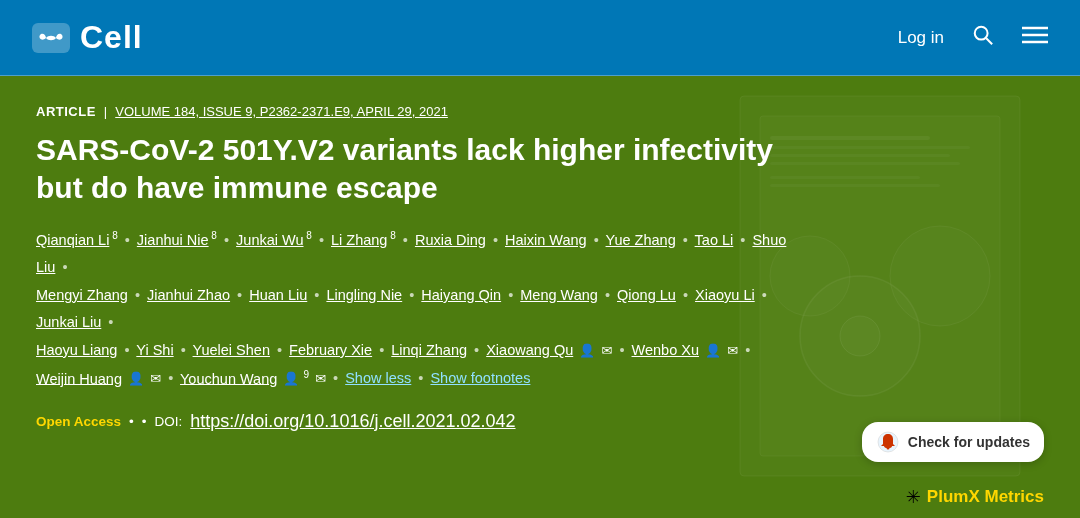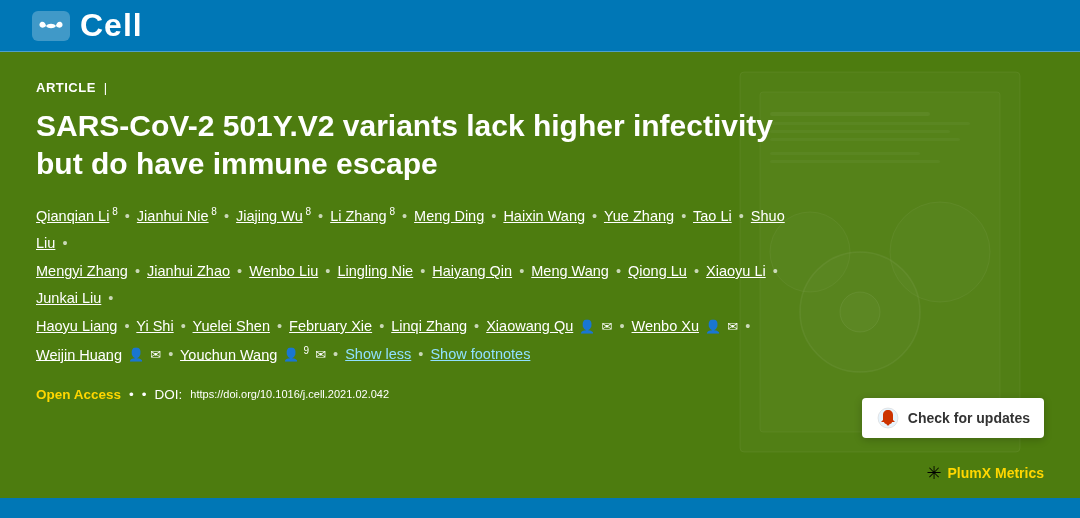--- a/index.html
+++ b/index.html
@@ -11,21 +11,21 @@
       overflow: hidden;
     }
 
     
     .header {
       background: #0077b6;
       display: flex;
       align-items: center;
       justify-content: space-between;
       padding: 0 32px;
-      height: 52px;
+      height: 76px;
       border-bottom: 1px solid rgba(255,255,255,0.3);
     }
     .header-logo {
       display: flex;
       align-items: center;
       gap: 10px;
     }
     .logo-icon {
       background: rgba(255,255,255,0.25);
       border-radius: 6px;
@@ -170,29 +170,30 @@
     .access-sep {
       color: white;
       font-size: 13.5px;
     }
     .access-text {
       color: white;
       font-size: 13.5px;
     }
     .doi-link {
       color: white;
-      font-size: 11px;
+      font-size: 18px;
+      text-decoration: underline;
       cursor: pointer;
     }
 
     
     .check-updates-btn {
       background: white;
       border: none;
-      border-radius: 4px;
+      border-radius: 16px;
       padding: 8px 14px;
       display: flex;
       align-items: center;
       gap: 8px;
       cursor: pointer;
       font-size: 14px;
       font-weight: 600;
       color: #333;
       position: absolute;
       right: 36px;
@@ -213,39 +214,55 @@
       z-index: 10;
       display: flex;
       align-items: center;
       gap: 6px;
     }
     .plumx-icon {
       font-size: 18px;
     }
     .plumx-text {
       color: #ffd700;
-      font-size: 14px;
+      font-size: 17px;
       font-weight: 700;
     }
   </style>
 </head>
 <body>
 
 <header class="header">
   <div class="header-logo">
     <div class="logo-icon">
 
       <svg width="26" height="18" viewBox="0 0 26 18" fill="none">
         <path d="M8 9 C8 5.5 4 3 2 6 C0 9 4 13 8 9 Z" fill="white"></path>
         <path d="M18 9 C18 5.5 22 3 24 6 C26 9 22 13 18 9 Z" fill="white"></path>
         <path d="M8 9 C10 6 16 6 18 9 C16 12 10 12 8 9 Z" fill="white"></path>
       </svg>
     </div>
     <span class="logo-text">Cell</span>
   </div>
+  <nav class="header-nav">
+    <a>Log in</a>
+    <span class="nav-icon">
+      <svg width="22" height="22" viewBox="0 0 24 24" fill="none" stroke="white" stroke-width="2.2">
+        <circle cx="10" cy="10" r="7"></circle>
+        <line x1="15.5" y1="15.5" x2="22" y2="22"></line>
+      </svg>
+    </span>
+    <span class="nav-icon">
+      <svg width="26" height="22" viewBox="0 0 26 22" fill="none" stroke="white" stroke-width="2.5">
+        <line x1="0" y1="4" x2="26" y2="4"></line>
+        <line x1="0" y1="11" x2="26" y2="11"></line>
+        <line x1="0" y1="18" x2="26" y2="18"></line>
+      </svg>
+    </span>
+  </nav>
 </header>
 
 <main class="main-content">
 
   <svg class="bg-diagram" viewBox="0 0 420 446" fill="none">
 
     <rect x="80" y="20" width="280" height="380" rx="4" fill="rgba(255,255,255,0.08)" stroke="rgba(255,255,255,0.15)" stroke-width="1"></rect>
     <rect x="100" y="40" width="240" height="340" rx="3" fill="rgba(255,255,255,0.06)" stroke="rgba(255,255,255,0.12)" stroke-width="1"></rect>
 
     <circle cx="200" cy="260" r="60" fill="rgba(255,255,255,0.06)" stroke="rgba(255,255,255,0.18)" stroke-width="1.5"></circle>
@@ -257,53 +274,54 @@
     <rect x="110" y="70" width="200" height="3" rx="2" fill="rgba(255,255,255,0.1)"></rect>
     <rect x="110" y="78" width="180" height="3" rx="2" fill="rgba(255,255,255,0.1)"></rect>
     <rect x="110" y="86" width="190" height="3" rx="2" fill="rgba(255,255,255,0.1)"></rect>
     <rect x="110" y="100" width="150" height="3" rx="2" fill="rgba(255,255,255,0.1)"></rect>
     <rect x="110" y="108" width="170" height="3" rx="2" fill="rgba(255,255,255,0.1)"></rect>
   </svg>
 
   <div class="article-meta">
     <span class="article-badge">ARTICLE</span>
     <span style="color:white; font-size:13px;">|</span>
+    <span class="article-info">VOLUME 184, ISSUE 9, P2362-2371.E9, APRIL 29, 2021</span>
   </div>
 
   <h1 class="article-title">SARS-CoV-2 501Y.V2 variants lack higher infectivity but do have immune escape</h1>
 
   <div class="authors">
 
     
     <span class="author-name">Qianqian Li</span><span class="author-sup"> 8</span>
     <span class="author-sep">•</span>
     <span class="author-name">Jianhui Nie</span><span class="author-sup"> 8</span>
     <span class="author-sep">•</span>
-    <span class="author-name">Jiajing Wu</span><span class="author-sup"> 8</span>
+    <span class="author-name">Junkai Wu</span><span class="author-sup"> 8</span>
     <span class="author-sep">•</span>
     <span class="author-name">Li Zhang</span><span class="author-sup"> 8</span>
     <span class="author-sep">•</span>
-    <span class="author-name">Meng Ding</span>
+    <span class="author-name">Ruxia Ding</span>
     <span class="author-sep">•</span>
     <span class="author-name">Haixin Wang</span>
     <span class="author-sep">•</span>
     <span class="author-name">Yue Zhang</span>
     <span class="author-sep">•</span>
     <span class="author-name">Tao Li</span>
     <span class="author-sep">•</span>
     <span class="author-name">Shuo Liu</span>
     <span class="author-sep">•</span>
     <br>
 
     
     <span class="author-name">Mengyi Zhang</span>
     <span class="author-sep">•</span>
     <span class="author-name">Jianhui Zhao</span>
     <span class="author-sep">•</span>
-    <span class="author-name">Wenbo Liu</span>
+    <span class="author-name">Huan Liu</span>
     <span class="author-sep">•</span>
     <span class="author-name">Lingling Nie</span>
     <span class="author-sep">•</span>
     <span class="author-name">Haiyang Qin</span>
     <span class="author-sep">•</span>
     <span class="author-name">Meng Wang</span>
     <span class="author-sep">•</span>
     <span class="author-name">Qiong Lu</span>
     <span class="author-sep">•</span>
     <span class="author-name">Xiaoyu Li</span>

